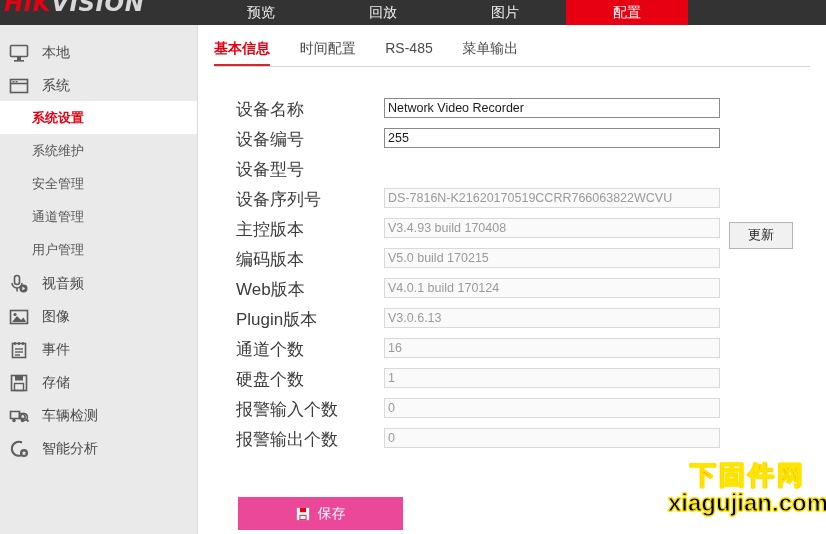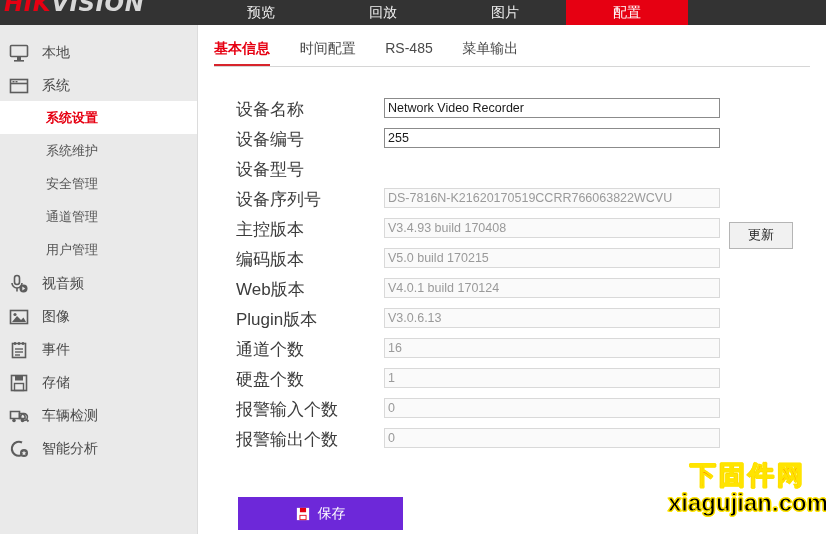--- a/index.html
+++ b/index.html
@@ -44,21 +44,21 @@
   }
   .s-item .ico{
     display:inline-block;width:22px;height:22px;vertical-align:middle;
     margin-right:12px;
   }
   .s-item .lbl{
     display:inline-block;vertical-align:middle;font-size:14px;color:#4a4a4a;
     line-height:normal;
   }
   .s-sub{
-    height:33px;line-height:33px;padding-left:46px;
+    height:33px;line-height:33px;padding-left:32px;
     font-size:13px;color:#555;cursor:pointer;
   }
   .s-sub.active{
     background:#ffffff;color:#e60012;font-weight:bold;
   }
   svg{display:block;}
 
   
   .content{position:absolute;left:198px;top:25px;width:628px;height:509px;background:#fff;}
   .tabs{position:relative;height:35px;margin-left:16px;margin-top:8px;}
@@ -96,21 +96,21 @@
   }
   .updbtn{
     position:absolute;left:531px;top:7px;width:62px;height:25px;
     border:1px solid #b5b5b5;background:#f1f1f1;color:#222;
     font-size:13px;line-height:23px;text-align:center;cursor:pointer;
     font-family:"Liberation Sans","DejaVu Sans",sans-serif;
   }
 
   .savebtn{
     position:absolute;left:40px;top:402px;width:165px;height:33px;
-    background:#6d28d9;color:#ffffff;border:none;cursor:pointer;
+    background:#ec4899;color:#ffffff;border:none;cursor:pointer;
     font-size:14px;text-align:center;line-height:33px;
   }
   .savebtn .sico{display:inline-block;vertical-align:-3px;margin-right:8px;}
 
   
   .wm{position:absolute;left:668px;top:460px;text-align:center;pointer-events:none;}
   .wm .cn{
     font-size:26px;font-weight:bold;color:#ff0000;letter-spacing:3px;
     line-height:30px;
     -webkit-text-stroke:1px #ffe400;

